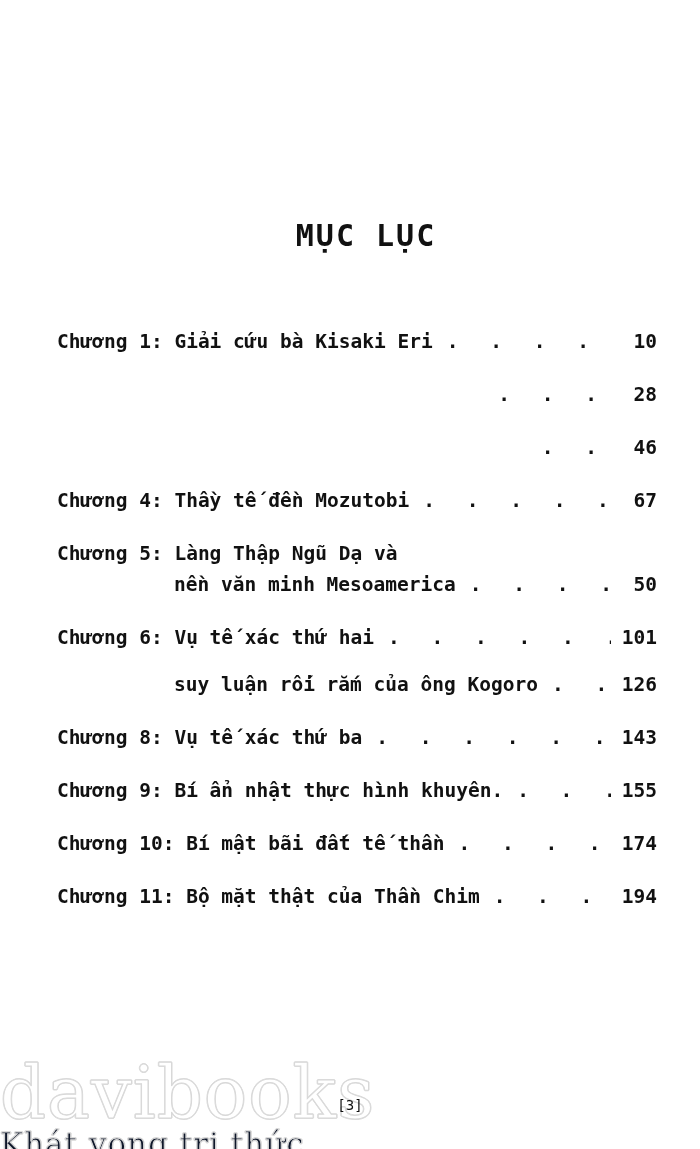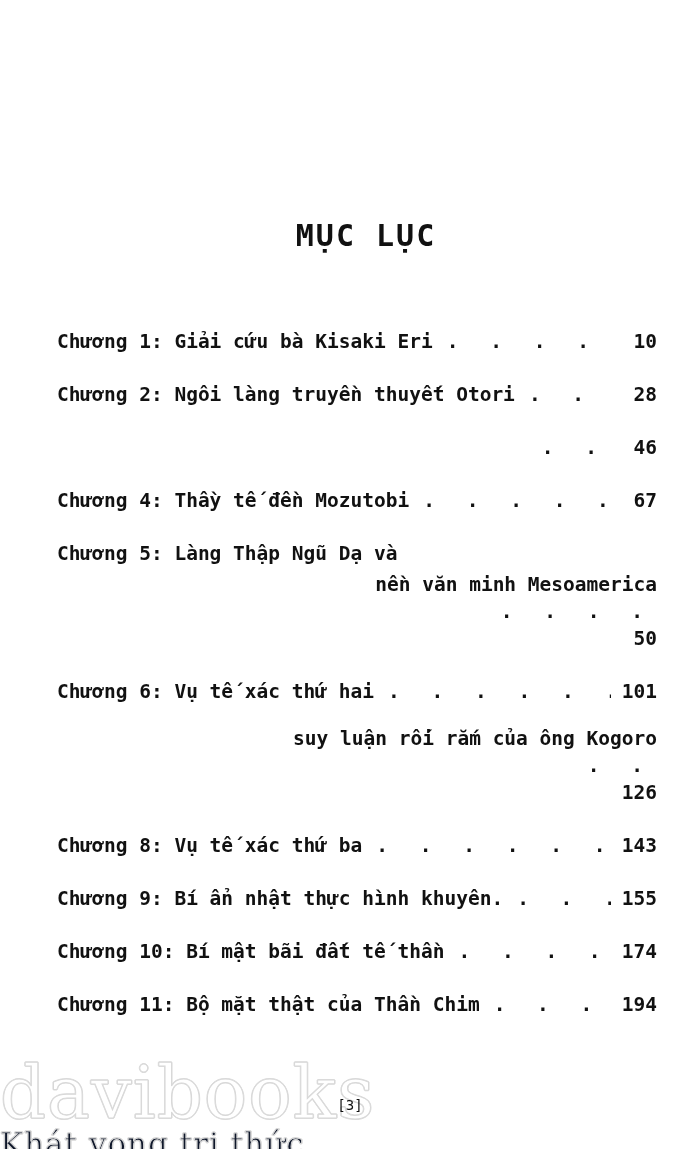--- a/index.html
+++ b/index.html
@@ -36,34 +36,33 @@
     position: absolute;
     top: 318px;
     left: 57px;
     width: 600px;
   }
   .toc-entry {
     margin-bottom: 6px;
   }
   .toc-line {
     display: flex;
-    align-items: flex-end;
+    align-items: center;
     font-size: 19.5px;
     font-weight: bold;
     line-height: 27px;
     white-space: nowrap;
     padding: 10px 0 10px 0;
   }
   .toc-entry.two-line .toc-line.first {
     padding-bottom: 0;
   }
   .toc-entry.two-line .toc-line.second {
     padding-top: 4px;
     padding-bottom: 10px;
-    flex-direction: column;
   }
   .toc-text {
     flex: 0 0 auto;
   }
   .toc-indent {
     display: inline-block;
     width: 117px;
     flex: 0 0 auto;
   }
   .toc-dots {
@@ -135,21 +134,20 @@
     <div class="toc-entry">
       <div class="toc-line first">
         <span class="toc-text">Chương 1: Giải cứu bà Kisaki Eri</span>
         <span class="toc-dots">. . . . .</span>
         <span class="toc-page">10</span>
       </div>
     </div>
 
     <div class="toc-entry">
       <div class="toc-line first">
-        <span class="toc-text">Chương 2: Ngôi làng truyền thuyết Otori</span>
         <span class="toc-dots">. . .</span>
         <span class="toc-page">28</span>
       </div>
     </div>
 
     <div class="toc-entry">
       <div class="toc-line first">
         <span class="toc-dots">. .</span>
         <span class="toc-page">46</span>
       </div>

